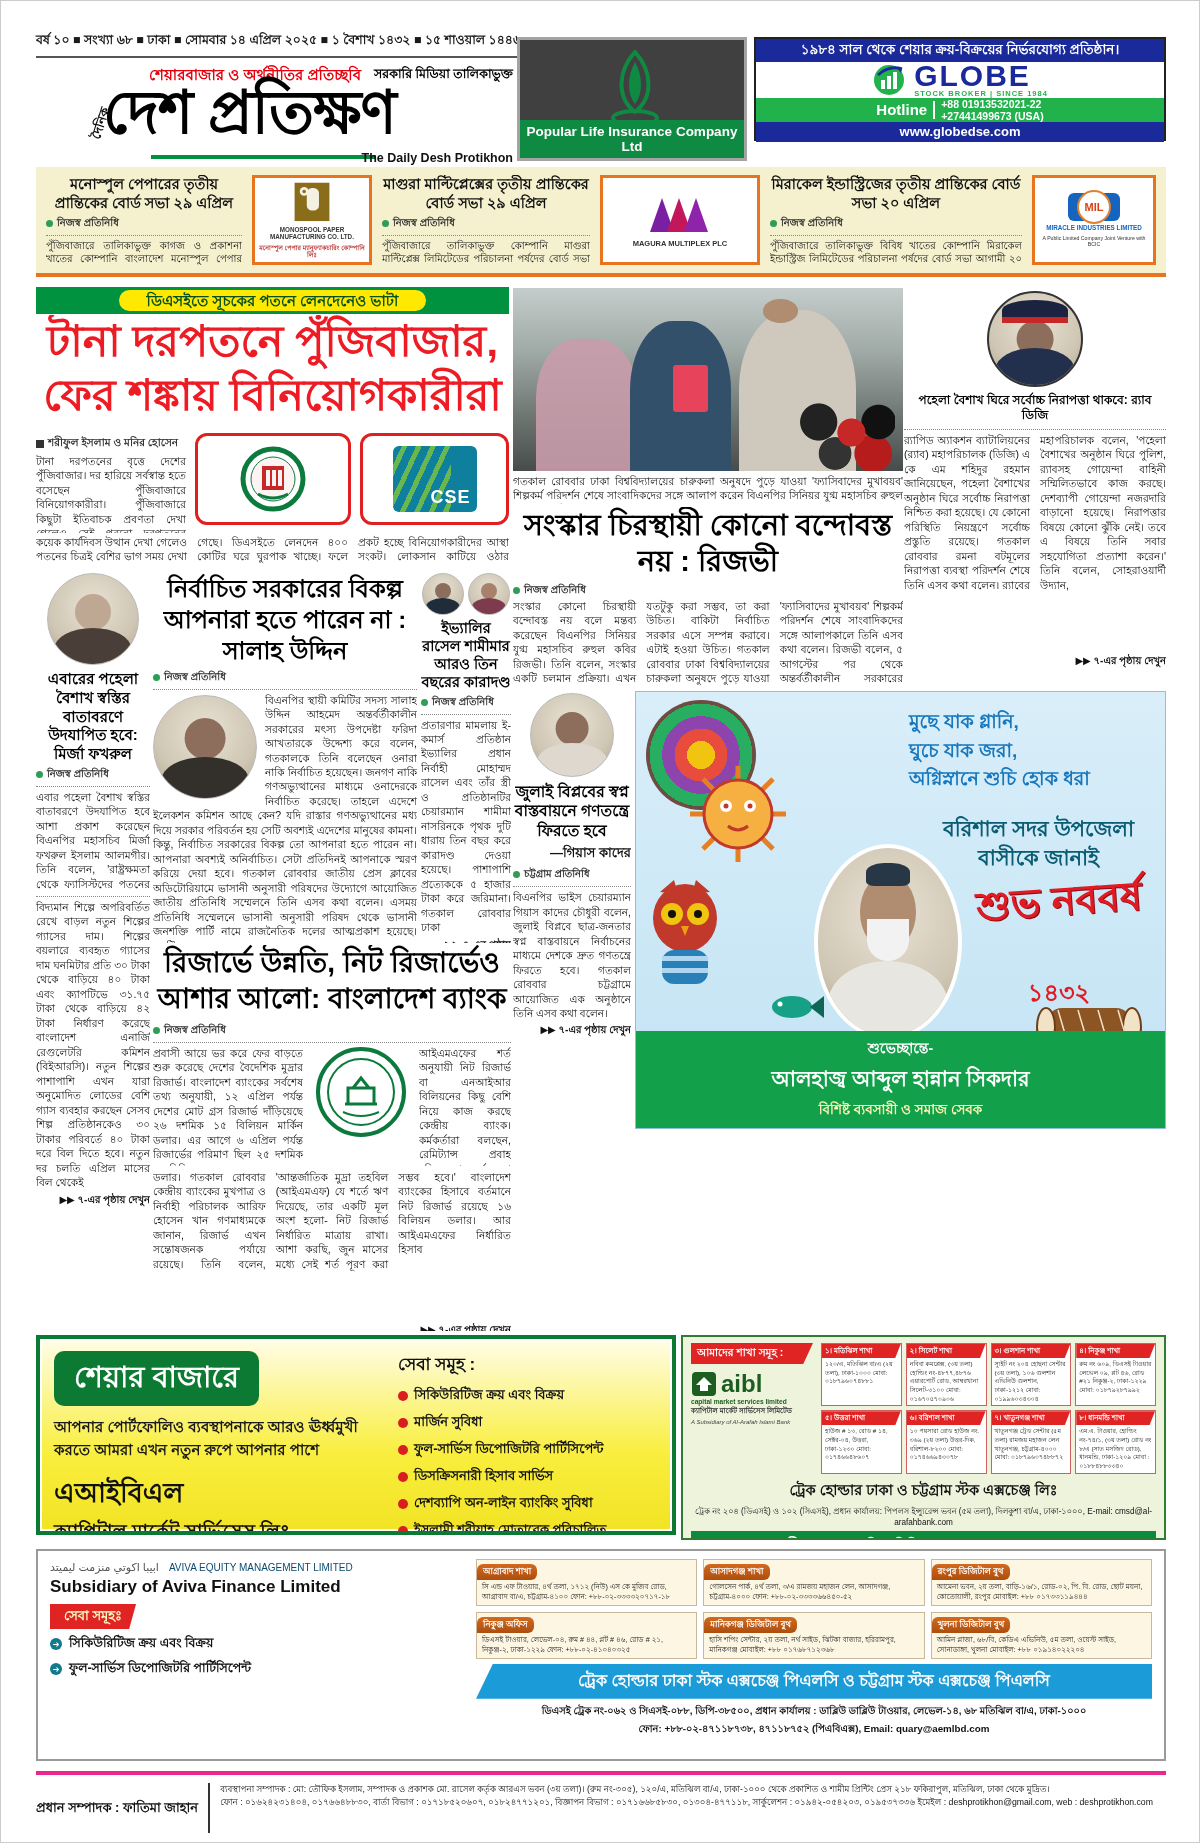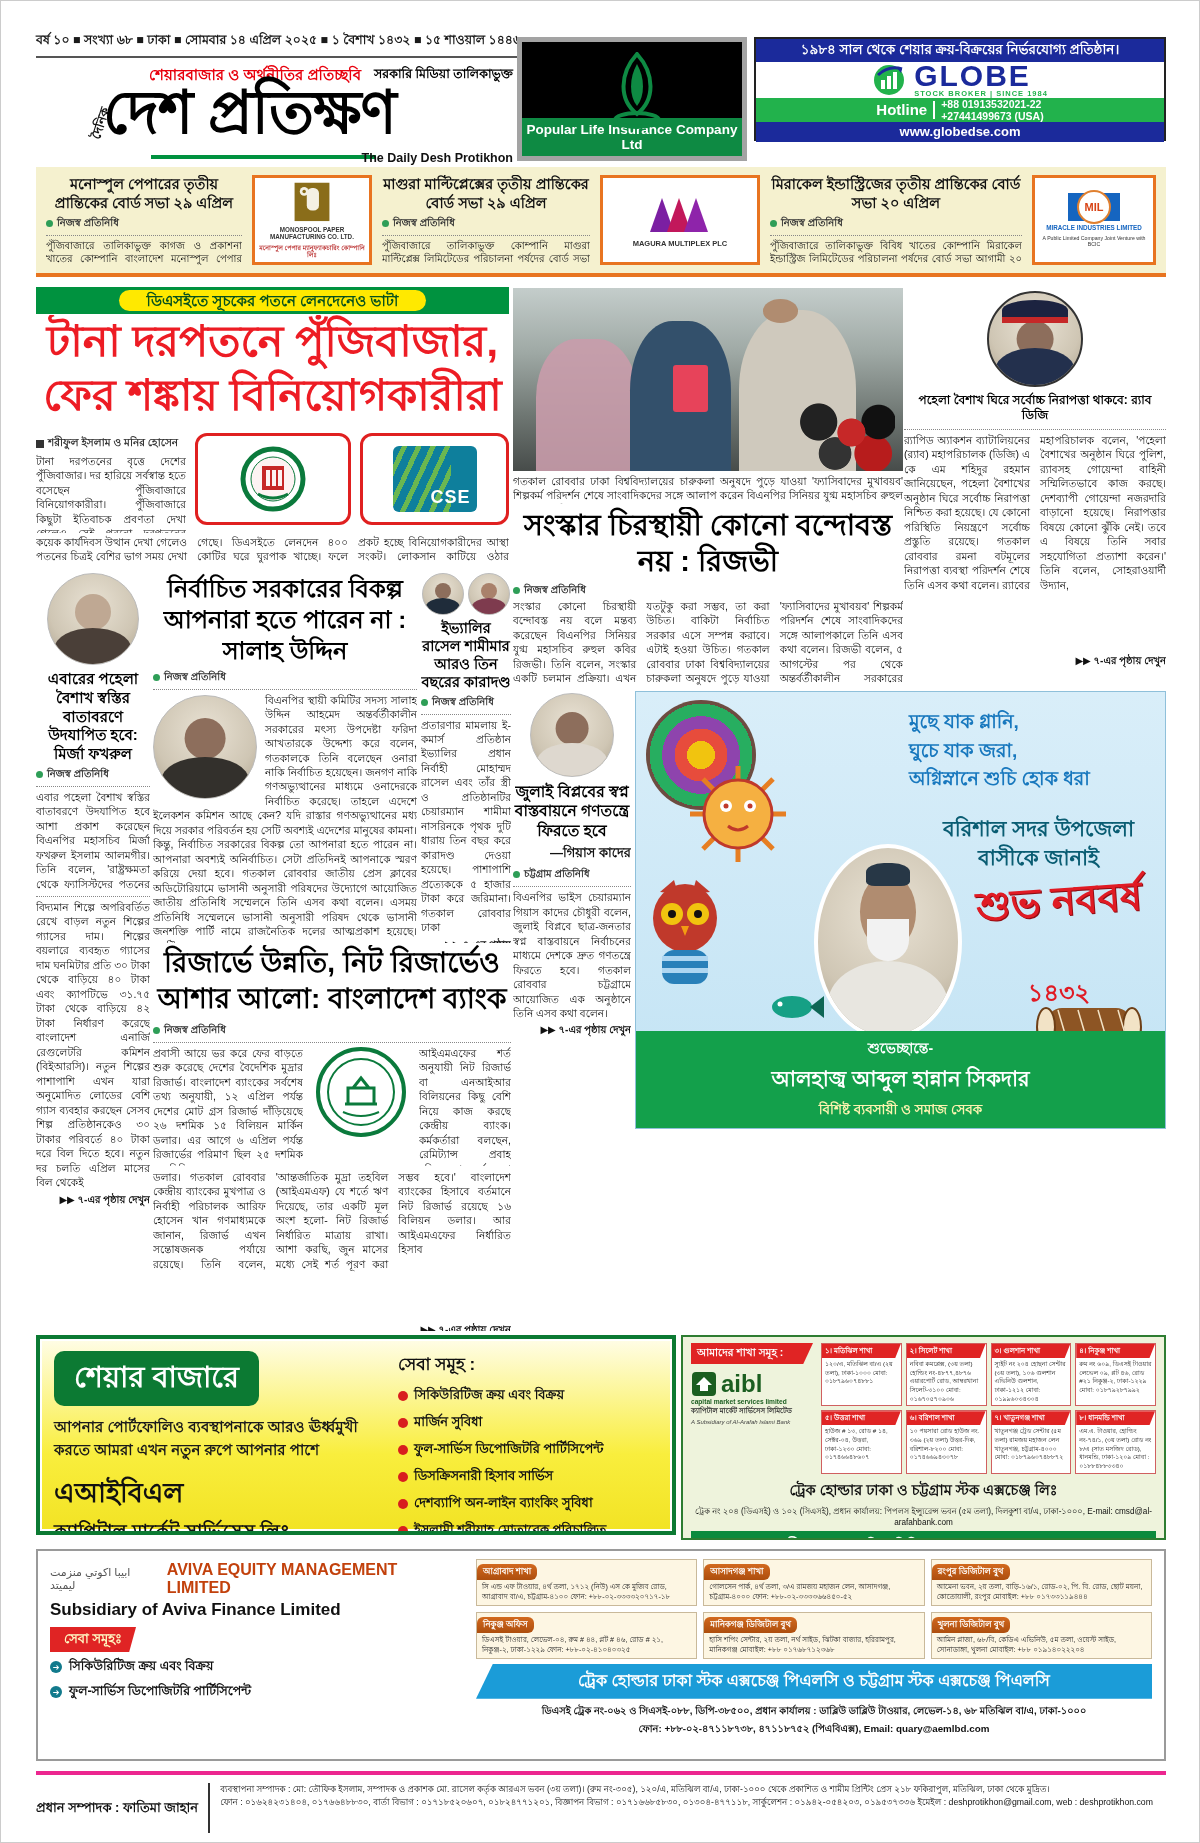--- a/index.html
+++ b/index.html
@@ -17,21 +17,21 @@
   .portrait{border-radius:50%;background:radial-gradient(circle at 50% 35%,#e9e2d4 0%,#cfc6b4 60%,#a79b86 100%);border:1px solid #bbb;position:relative;overflow:hidden;margin:0 auto}
   .sil-head{position:absolute;left:50%;top:22%;width:40%;height:40%;transform:translateX(-50%);border-radius:50%;background:#8d6e5c}
   .sil-body{position:absolute;left:50%;bottom:-6%;width:86%;height:46%;transform:translateX(-50%);border-radius:50% 50% 0 0;background:#3c4b5d}
   
   .dateline{font-size:12.5px;font-weight:bold;color:#1a1a1a;border-bottom:2px solid #555;padding-bottom:5px}
   .mast-title{font-size:60px;font-weight:900;letter-spacing:-1px;line-height:1;color:#000;white-space:nowrap}
   .tag-red{color:#e8000d;font-weight:bold;font-size:15px}
   .tag-black{color:#000;font-weight:bold;font-size:12.5px}
   .green-rule{height:4px;background:#00923f}
   
-  .plic{background:#000000;border:5px solid #a3a3a3;display:flex;flex-direction:column}
+  .plic{background:#404040;border:3px solid #a3a3a3;display:flex;flex-direction:column}
   .plic-band{margin-top:auto;background:#0e8a43;color:#fff;font-weight:bold;font-size:13.5px;text-align:center;padding:4px 0}
   .globe{border:2px solid #222;display:flex;flex-direction:column;background:#fff}
   .globe-tag{background:#1b2a9b;color:#fff;font-weight:bold;font-size:13.5px;text-align:center;padding:3px 6px;line-height:1.25;height:40px}
   .globe-mid{display:flex;align-items:center;justify-content:center;gap:8px;height:38px}
   .globe-word{color:#1b2a9b;font-weight:900;font-size:30px;letter-spacing:2px;line-height:.9}
   .globe-sub{color:#22b24c;font-weight:bold;font-size:7.5px;letter-spacing:1px;text-align:right}
   .globe-hot{background:#22b24c;color:#fff;display:flex;align-items:center;justify-content:center;gap:6px;height:26px;font-weight:bold}
   .globe-web{background:#1b2a9b;color:#fff;text-align:center;font-weight:bold;font-size:13px;height:20px;line-height:20px}
   
   .briefs{background:#f5f1cf;border-bottom:4px solid #e87420;display:flex;gap:10px;padding:8px 10px}
@@ -164,21 +164,21 @@
     <div class="brief clip" style="width:252px">
       <div class="t">মিরাকেল ইন্ডাস্ট্রিজের তৃতীয় প্রান্তিকের বোর্ড সভা ২০ এপ্রিল</div>
       <div class="byline-row">
           <span class="dot"></span>
           <span>নিজস্ব প্রতিনিধি</span>
         </div>
       <div class="dotted"></div>
       <div class="b">পুঁজিবাজারে তালিকাভুক্ত বিবিধ খাতের কোম্পানি মিরাকেল ইন্ডাস্ট্রিজ লিমিটেডের পরিচালনা পর্ষদের বোর্ড সভা আগামী ২০ এপ্রিল অনুষ্ঠিত হবে।</div>
     </div>
     <div class="logo-box" style="flex:1">
-      <div style="width:52px;height:28px;background:#1565c0;border-radius:0;display:flex;align-items:center;justify-content:center">
+      <div style="width:52px;height:28px;background:#1565c0;border-radius:6px;display:flex;align-items:center;justify-content:center">
         <div style="width:34px;height:34px;border-radius:50%;background:#fff;border:2px solid #e08030;display:flex;align-items:center;justify-content:center;font-size:11px;font-weight:900;color:#d84315">MIL</div>
       </div>
       <div class="logo-cap" style="color:#1565c0">MIRACLE INDUSTRIES LIMITED</div>
       <div class="logo-cap" style="font-size:5.2px;font-weight:normal">A Public Limited Company Joint Venture with BCIC</div>
     </div>
   </div>
 
   <div class="abs kicker" style="left:35px;top:286px;width:473px;height:27px">
     <span>ডিএসইতে সূচকের পতনে লেনদেনেও ভাটা</span>
   </div>
@@ -501,21 +501,21 @@
     <div style="text-align:center;font-size:14.5px;font-weight:900;margin-top:5px">ট্রেক হোল্ডার ঢাকা ও চট্টগ্রাম স্টক এক্সচেঞ্জ লিঃ</div>
     <div style="text-align:center;font-size:8.2px;margin-top:2px">ট্রেক নং ২০৪ (ডিএসই) ও ১০২ (সিএসই), প্রধান কার্যালয়: পিপলস ইন্স্যুরেন্স ভবন (৫ম তলা), দিলকুশা বা/এ, ঢাকা-১০০০, E-mail: cmsd@al-arafahbank.com</div>
     <div class="shariah" style="margin-top:4px">শরীয়াহ্ ও আধুনিক বিনিয়োগের এক অনন্য সমন্বয়</div>
   </div>
 
   <div class="abs aviva clip" style="left:35px;top:1548px;width:1130px;height:212px">
     <div style="display:flex;gap:16px">
       <div style="width:410px">
         <div style="display:flex;align-items:center;gap:10px;margin-top:2px">
           <span style="font-size:11px;color:#555">ابيبا اكوتي منزمت ليميتد</span>
-          <span style="font-size:16px;font-weight:700;color:#c2410c">AVIVA EQUITY MANAGEMENT LIMITED</span>
+          <span style="font-size:10px;font-weight:400;color:#0c4a6e">AVIVA EQUITY MANAGEMENT LIMITED</span>
         </div>
         <div style="font-size:17px;font-weight:900;margin-top:3px">Subsidiary of Aviva Finance Limited</div>
         <div class="av-ribbon" style="margin-top:7px">সেবা সমূহঃ</div>
         <ul class="avsvc">
           <li>
               <span class="tdot">➔</span>
               <span>সিকিউরিটিজ ক্রয় এবং বিক্রয়</span>
             </li>
           <li>
               <span class="tdot">➔</span>

